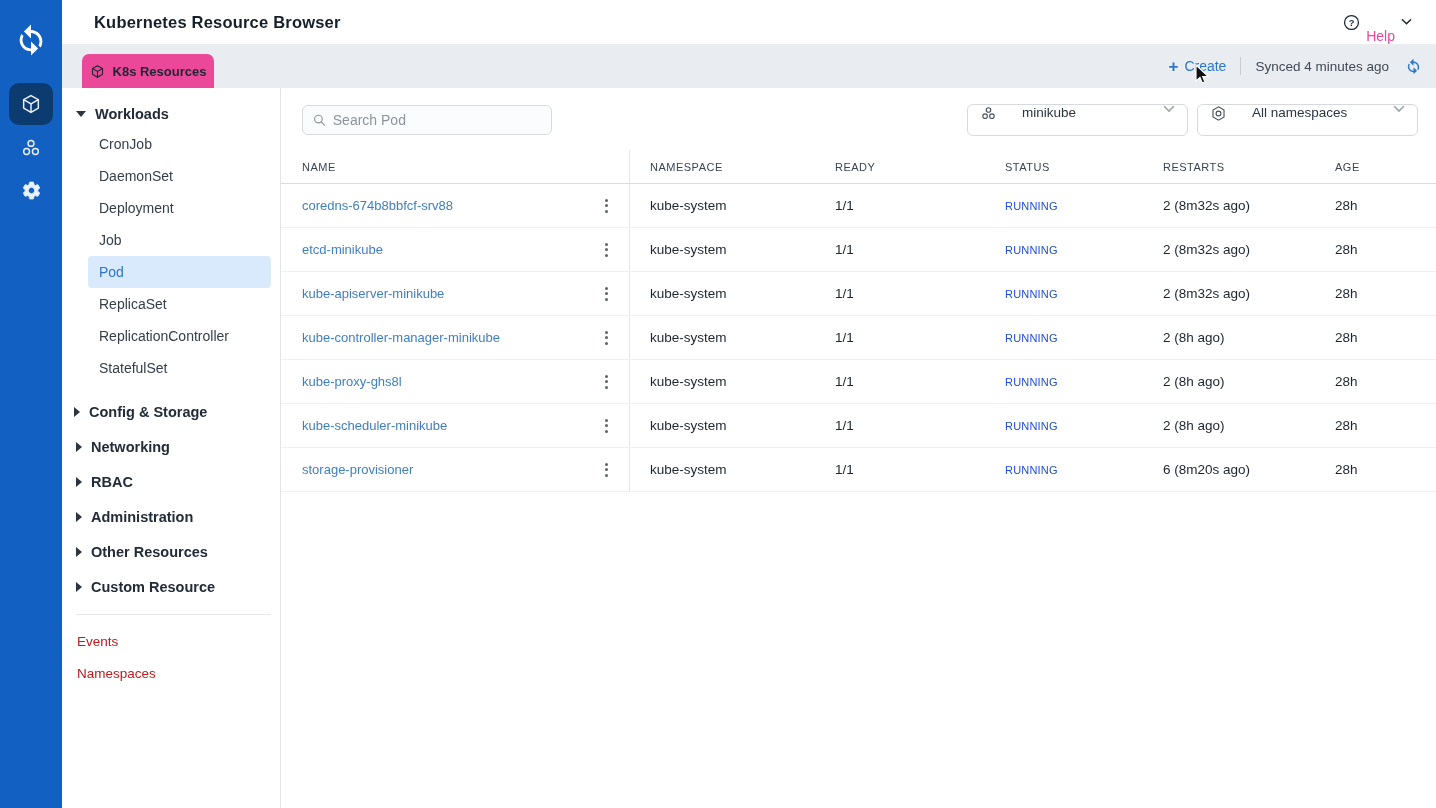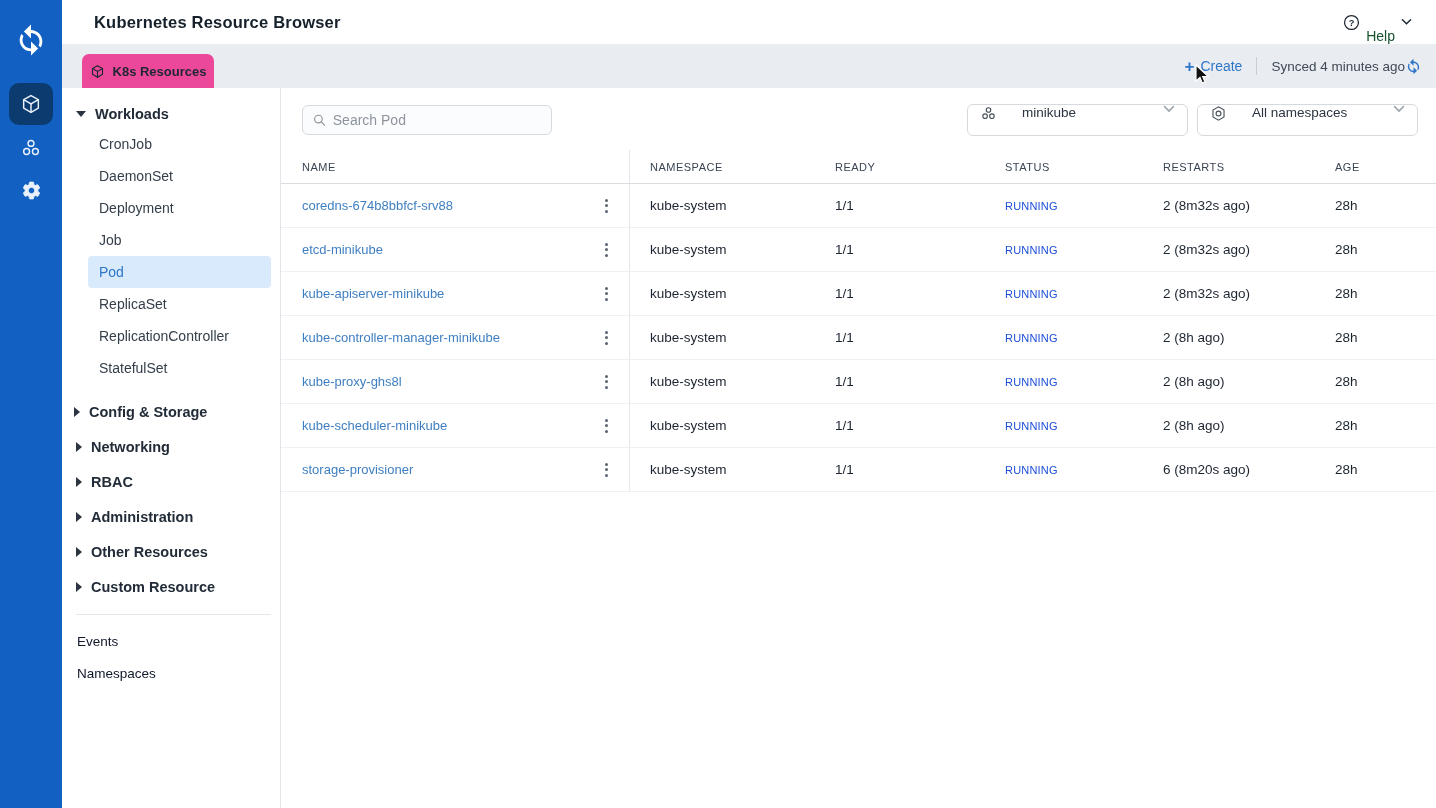--- a/index.html
+++ b/index.html
@@ -10,45 +10,45 @@
   .rail { position:absolute; left:0; top:0; width:62px; height:808px; background:#1160c2; z-index:5; }
   .rail-logo { position:absolute; left:11px; top:20px; width:40px; height:40px; display:flex; align-items:center; justify-content:center; }
   .rail-btn { position:absolute; left:9px; width:44px; height:42px; border-radius:10px; display:flex; align-items:center; justify-content:center; cursor:pointer; }
   .rail-btn.selected { background:#0c3b70; }
   .rail-btn svg { stroke:#eaf1fa; }
 
   
   .topbar { position:absolute; left:74px; top:0; width:1374px; height:44px; background:#ffffff; display:flex; align-items:center; }
   .app-title { font-size:16.5px; font-weight:bold; color:#15202b; margin-left:20px; letter-spacing:.2px; }
   .help { margin-left:auto; margin-right:36px; display:flex; align-items:center; gap:6px; cursor:pointer; }
-  .help-label { font-size:14px; color:#14532d;margin-top:28px; }
+  .help-label { font-size:14px; color:#ec4899;margin-top:28px; }
 
   
   .tabstrip { position:absolute; left:62px; top:44px; width:1374px; height:44px; background:#e9ecf0; display:flex; align-items:flex-end; }
   .tab { position:absolute; left:20px; bottom:0; height:34px; width:132px; background:#ec4899; border-radius:7px 7px 0 0; display:flex; align-items:center; justify-content:center; gap:8px; cursor:pointer; }
   .tab-label { font-size:13px; font-weight:bold; color:#1c2733; }
   .strip-actions { position:absolute; right:14px; top:0; height:44px; display:flex; align-items:center; gap:14px; }
   .create-btn { display:flex; align-items:center; gap:6px; color:#2e76c9; font-size:14px; cursor:pointer; }
   .create-plus { font-size:17px; line-height:1; font-weight:bold; }
   .strip-divider { width:1px; height:18px; background:#c7cdd4; }
-  .synced { display:flex; align-items:center; gap:0; }
+  .synced { display:flex; align-items:center; gap:16px; }
   .synced-label { font-size:13.5px; color:#3f4a55; }
 
   
   .sidenav { position:absolute; left:62px; top:88px; width:219px; height:720px; background:#ffffff; border-right:1px solid #e1e4e8; padding-top:12px; }
   .nav-group-header { height:28px; display:flex; align-items:center; padding-left:14px; gap:9px; cursor:pointer; }
   .nav-group-header .g-label { font-size:14.5px; font-weight:bold; color:#222c38; }
   .nav-section { height:35px; display:flex; align-items:center; padding-left:14px; gap:9px; cursor:pointer; }
   .nav-section .g-label { font-size:14.5px; font-weight:bold; color:#222c38; }
   .caret-down { width:0; height:0; border-left:5px solid transparent; border-right:5px solid transparent; border-top:6px solid #2b3440; }
   .caret-right { width:0; height:0; border-top:5px solid transparent; border-bottom:5px solid transparent; border-left:6px solid #2b3440; }
   .nav-item { height:32px; margin:0 9px 0 26px; padding-left:11px; display:flex; align-items:center; border-radius:4px; font-size:14px; color:#333e4a; cursor:pointer; }
   .nav-item.selected { background:#d8eafc; color:#2e77c9; }
   .nav-divider { height:1px; background:#e4e7ea; margin:10px 9px 10px 14px; }
-  .nav-footer-item { height:32px; display:flex; align-items:center; padding-left:15px; font-size:13.5px; color:#0f172a; cursor:pointer; }
+  .nav-footer-item { height:32px; display:flex; align-items:center; padding-left:15px; font-size:13.5px; color:#b91c1c; cursor:pointer; }
 
   
   .main { position:absolute; left:281px; top:88px; width:1155px; height:720px; background:#ffffff; }
   .toolbar { position:absolute; top:16px; left:0; width:100%; height:32px; }
   .search-box { position:absolute; left:21px; top:1px; width:250px; height:30px; border:1px solid #d6dade; border-radius:6px; background:#fbfcfd; display:flex; align-items:center; padding:0 10px; gap:7px; }
   .search-box input { border:none; outline:none; background:transparent; font-family:"Liberation Sans",sans-serif; font-size:14px; color:#2b3440; width:100%; }
   .search-box input::placeholder { color:#8d949d; }
   .select { position:absolute; top:0; height:32px; width:221px; border:1px solid #d6dade; border-radius:6px; background:#ffffff; display:flex; align-items:flex-start; padding:0 12px; gap:25px; cursor:pointer; }
   .select .sel-label { font-size:13.5px; color:#2b3440; flex:1; }
   .select.cluster { right:248px; }

